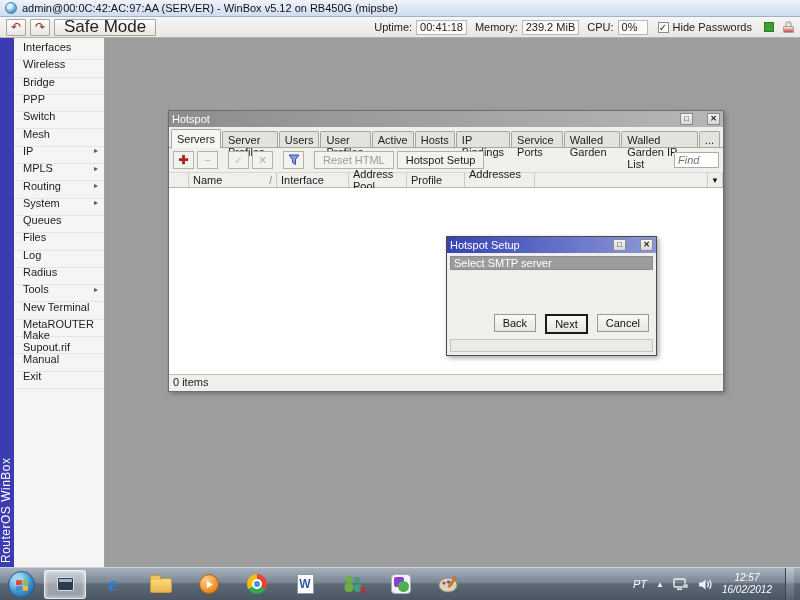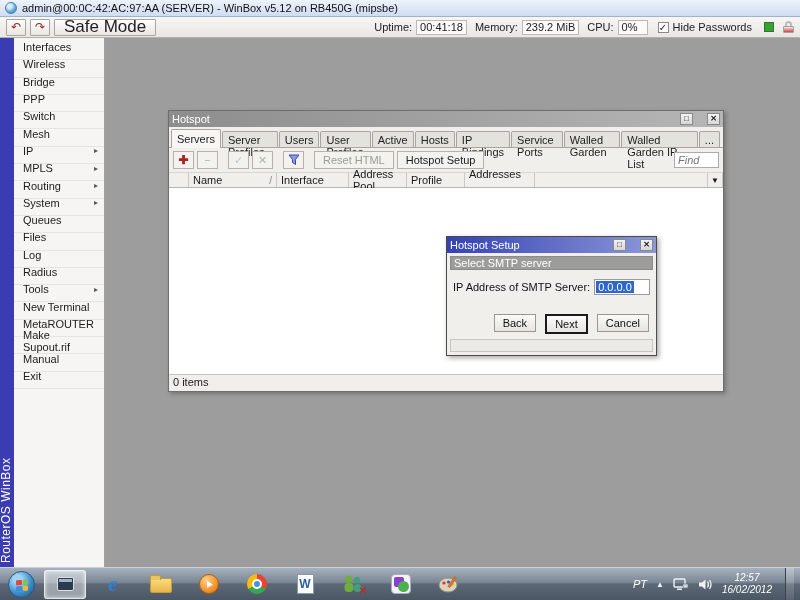--- a/index.html
+++ b/index.html
@@ -345,26 +345,20 @@
       <div class="win-status">0 items</div>
     </div>
 
     <div class="setup-dlg">
       <div class="win-titlebar blue">
         <span class="t">Hotspot Setup</span>
         <span class="win-ctl">□</span>
         <span class="win-ctl">✕</span>
       </div>
       <div class="dlg-banner">Select SMTP server</div>
-      <div class="dlg-field">
-        <span class="lbl">IP Address of SMTP Server:</span>
-        <span class="ip-input">
-          <span class="sel">0.0.0.0</span>
-        </span>
-      </div>
       <div class="dlg-buttons">
         <button class="dlg-btn">Back</button>
         <button class="dlg-btn focus">Next</button>
         <button class="dlg-btn">Cancel</button>
       </div>
       <div class="dlg-status"></div>
     </div>
   </div>
 
   <div class="taskbar">

